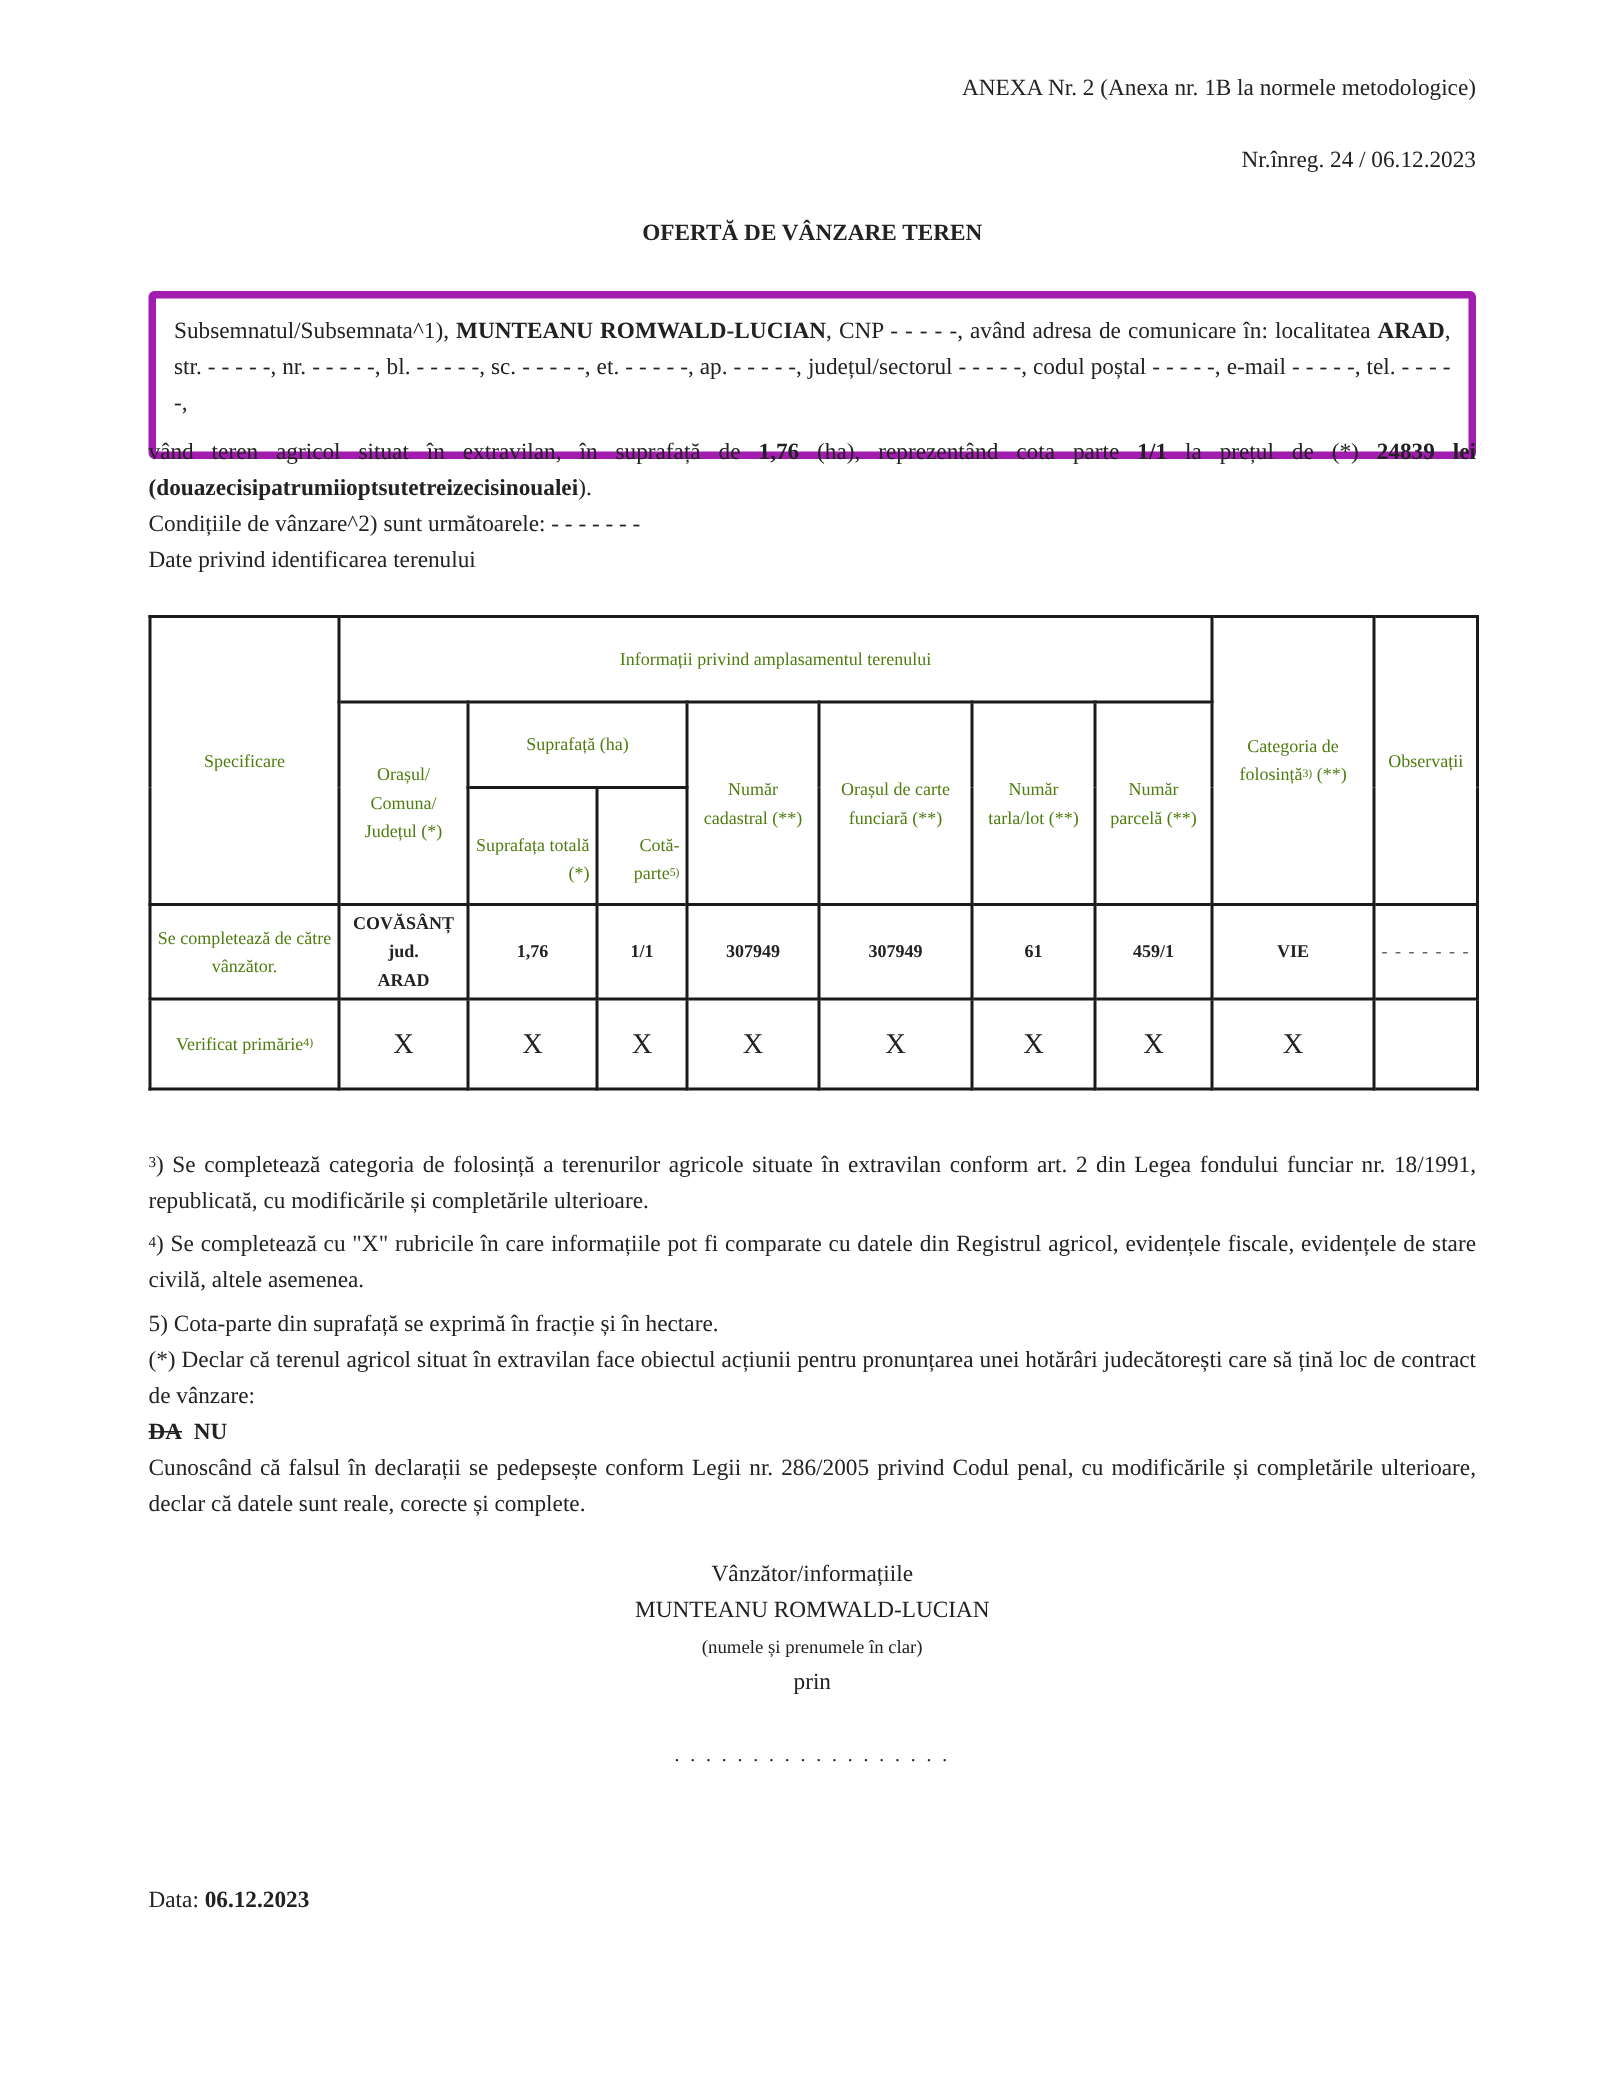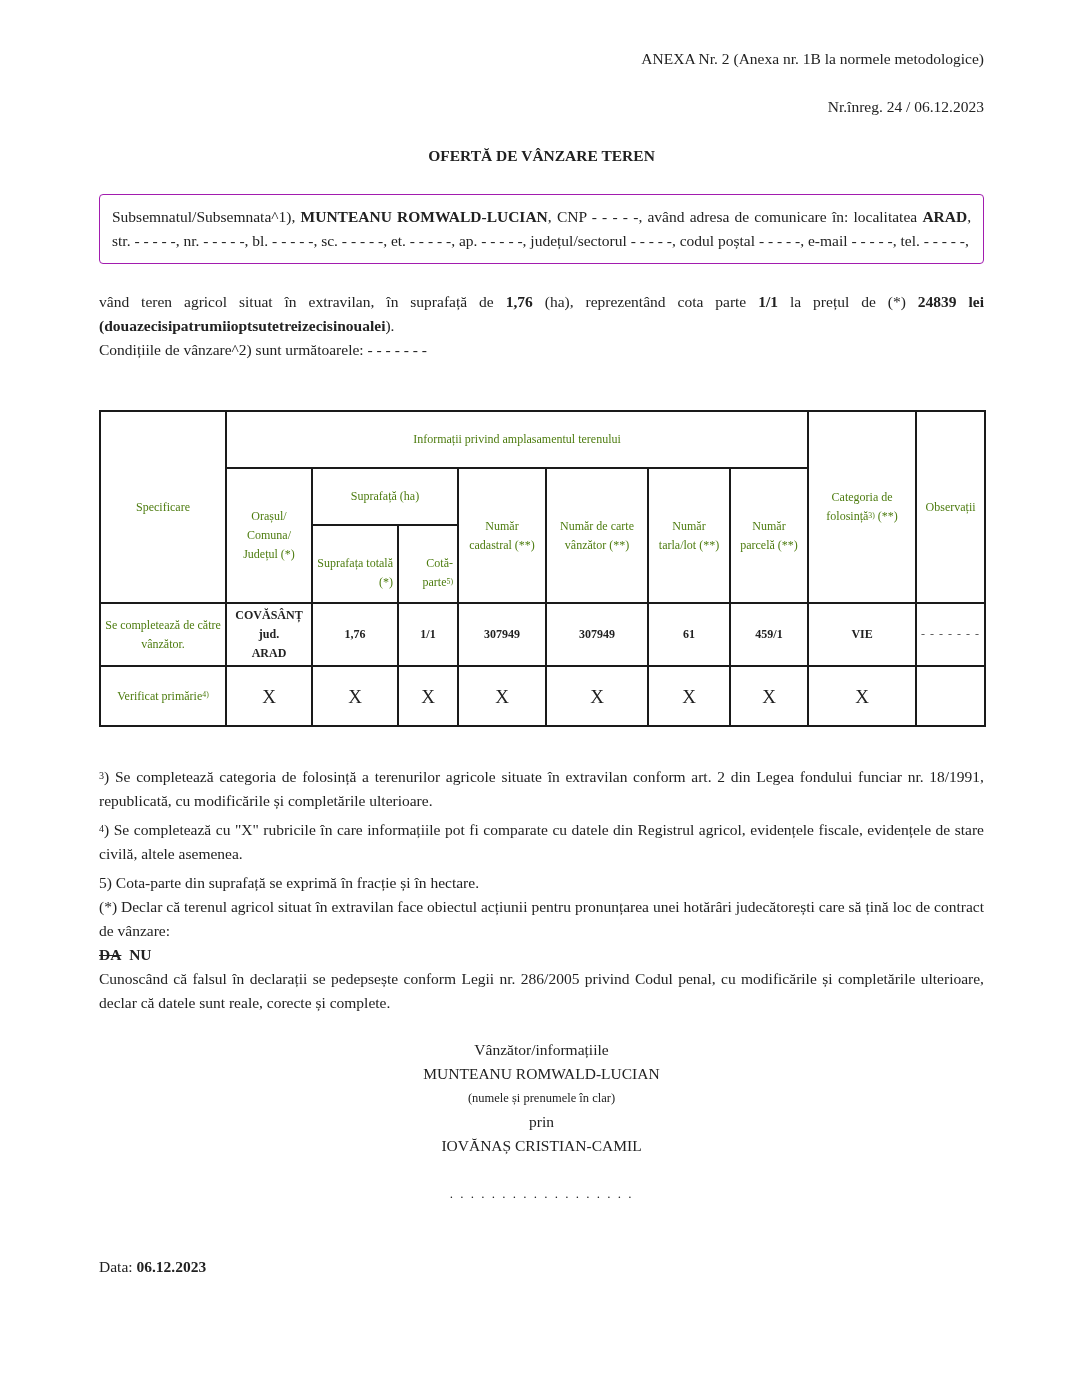--- a/index.html
+++ b/index.html
@@ -14,22 +14,22 @@
     .page { position: absolute; left: 99px; top: 0; width: 885px; }
     .justify { text-align: justify; }
     b, .b { font-weight: bold; }
 
     #annex { position: absolute; top: 47px; right: 0; white-space: nowrap; }
     #reg { position: absolute; top: 95px; right: 0; white-space: nowrap; }
     #title { position: absolute; top: 144px; left: 0; width: 885px; text-align: center; font-weight: bold; font-size: 15.5px; }
 
     #identity-box {
       position: absolute; top: 194px; left: 0; width: 885px;
-      border: 1px solid #a21caf; border-radius: 4px;
-      padding: 10px 12px 10px 12px;
+      border: 5px solid #a21caf; border-radius: 4px;
+      padding: 10px 12px 20px 12px;
       text-align: justify;
     }
     #offer-text { position: absolute; top: 290px; left: 0; width: 885px; }
     .line-justify { text-align: justify; text-align-last: justify; }
 
     table.land {
       position: absolute; top: 410px; left: 0; width: 885px;
       border-collapse: collapse;
       font-size: 12px; line-height: 19px;
       table-layout: fixed;
@@ -73,20 +73,21 @@
   </div>
 
   <div id="offer-text">
     <div class="justify line-justify">
       <span>vând teren agricol situat în extravilan, în suprafață de </span><b>1,76</b><span> (ha), reprezentând cota parte </span><b>1/1</b><span> la prețul de (*) </span><b>24839 lei</b>
     </div>
     <div>
       <b>(douazecisipatrumiioptsutetreizecisinoualei</b><span>).</span>
     </div>
     <div>Condițiile de vânzare^2) sunt următoarele: - - - - - - -</div>
+    <div>Date privind identificarea terenului</div>
   </div>
 
   <table class="land">
     <colgroup>
       <col style="width:126px">
       <col style="width:86px">
       <col style="width:86px">
       <col style="width:60px">
       <col style="width:88px">
       <col style="width:102px">
@@ -101,21 +102,21 @@
       <td colspan="7">Informații privind amplasamentul terenului</td>
       <td rowspan="3">
         <span>Categoria de folosință</span><sup>3)</sup><span> (**)</span>
       </td>
       <td rowspan="3">Observații</td>
     </tr>
     <tr style="height:57px">
       <td rowspan="2">Orașul/ Comuna/ Județul (*)</td>
       <td colspan="2">Suprafață (ha)</td>
       <td rowspan="2">Număr cadastral (**)</td>
-      <td rowspan="2">Număr de carte vânzător (**)</td>
+      <td rowspan="2">Orașul de carte funciară (**)</td>
       <td rowspan="2">Număr tarla/lot (**)</td>
       <td rowspan="2">Număr parcelă (**)</td>
     </tr>
     <tr style="height:78px">
       <td class="hdr-bottom-left">Suprafața totală (*)</td>
       <td class="hdr-bottom-left">
         <span>Cotă-parte</span><sup>5)</sup>
       </td>
     </tr>
     <tr style="height:62px">
@@ -160,21 +161,20 @@
       <span class="strike">DA</span>&nbsp;&nbsp;<b>NU</b>
     </p>
     <p class="justify tight">Cunoscând că falsul în declarații se pedepsește conform Legii nr. 286/2005 privind Codul penal, cu modificările și completările ulterioare, declar că datele sunt reale, corecte și complete.</p>
   </div>
 
   <div id="signature">
     <div>Vânzător/informațiile</div>
     <div>MUNTEANU ROMWALD-LUCIAN</div>
     <div class="small">(numele și prenumele în clar)</div>
     <div>prin</div>
-    <div>IOVĂNAȘ CRISTIAN-CAMIL</div>
     <div class="dots">. . . . . . . . . . . . . . . . . .</div>
   </div>
 
   <div id="date">
     <span>Data: </span><b>06.12.2023</b>
   </div>
 
 </div>
 
 </body></html>

